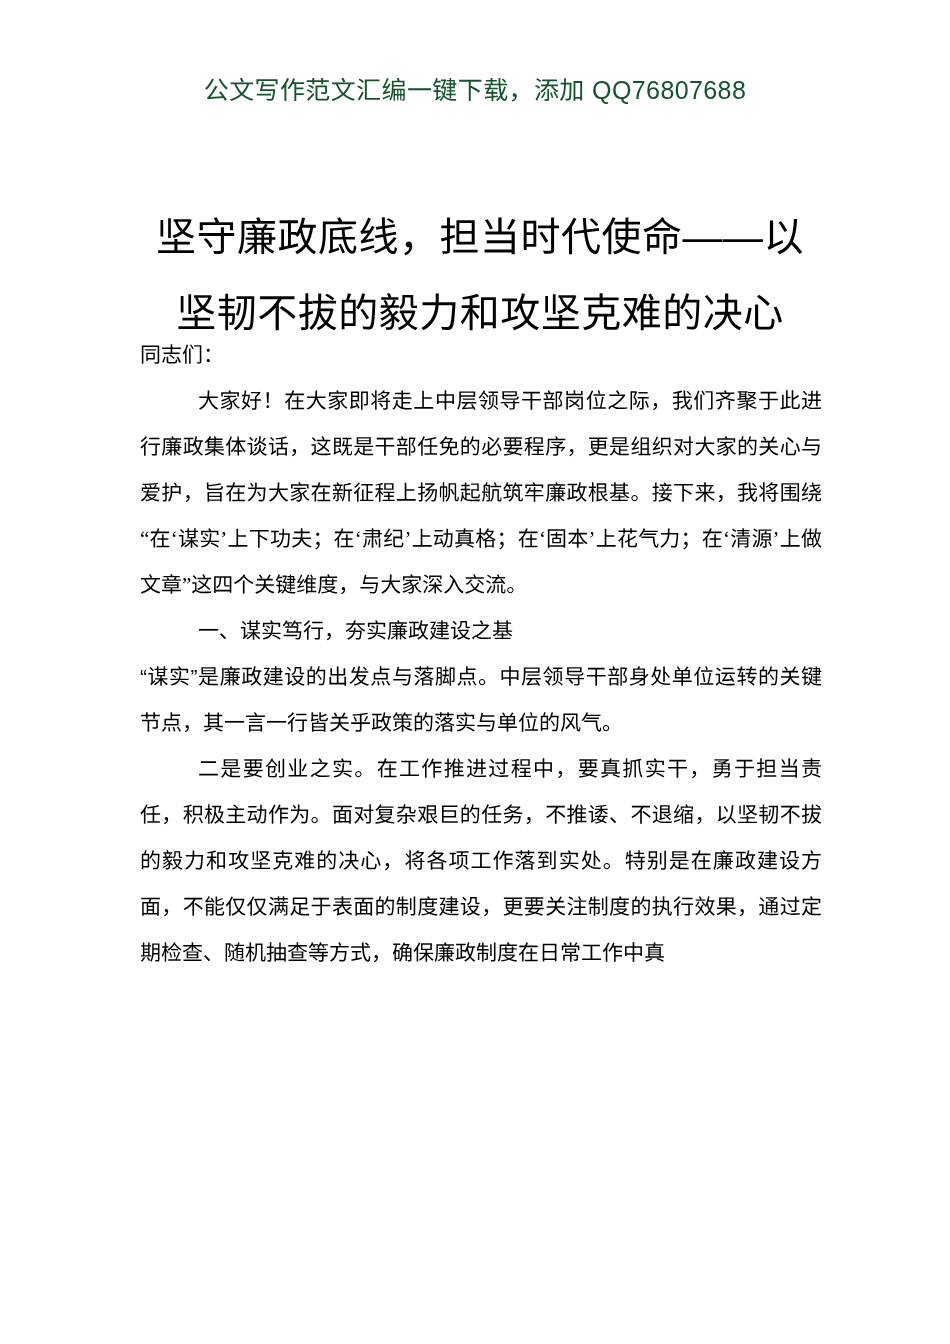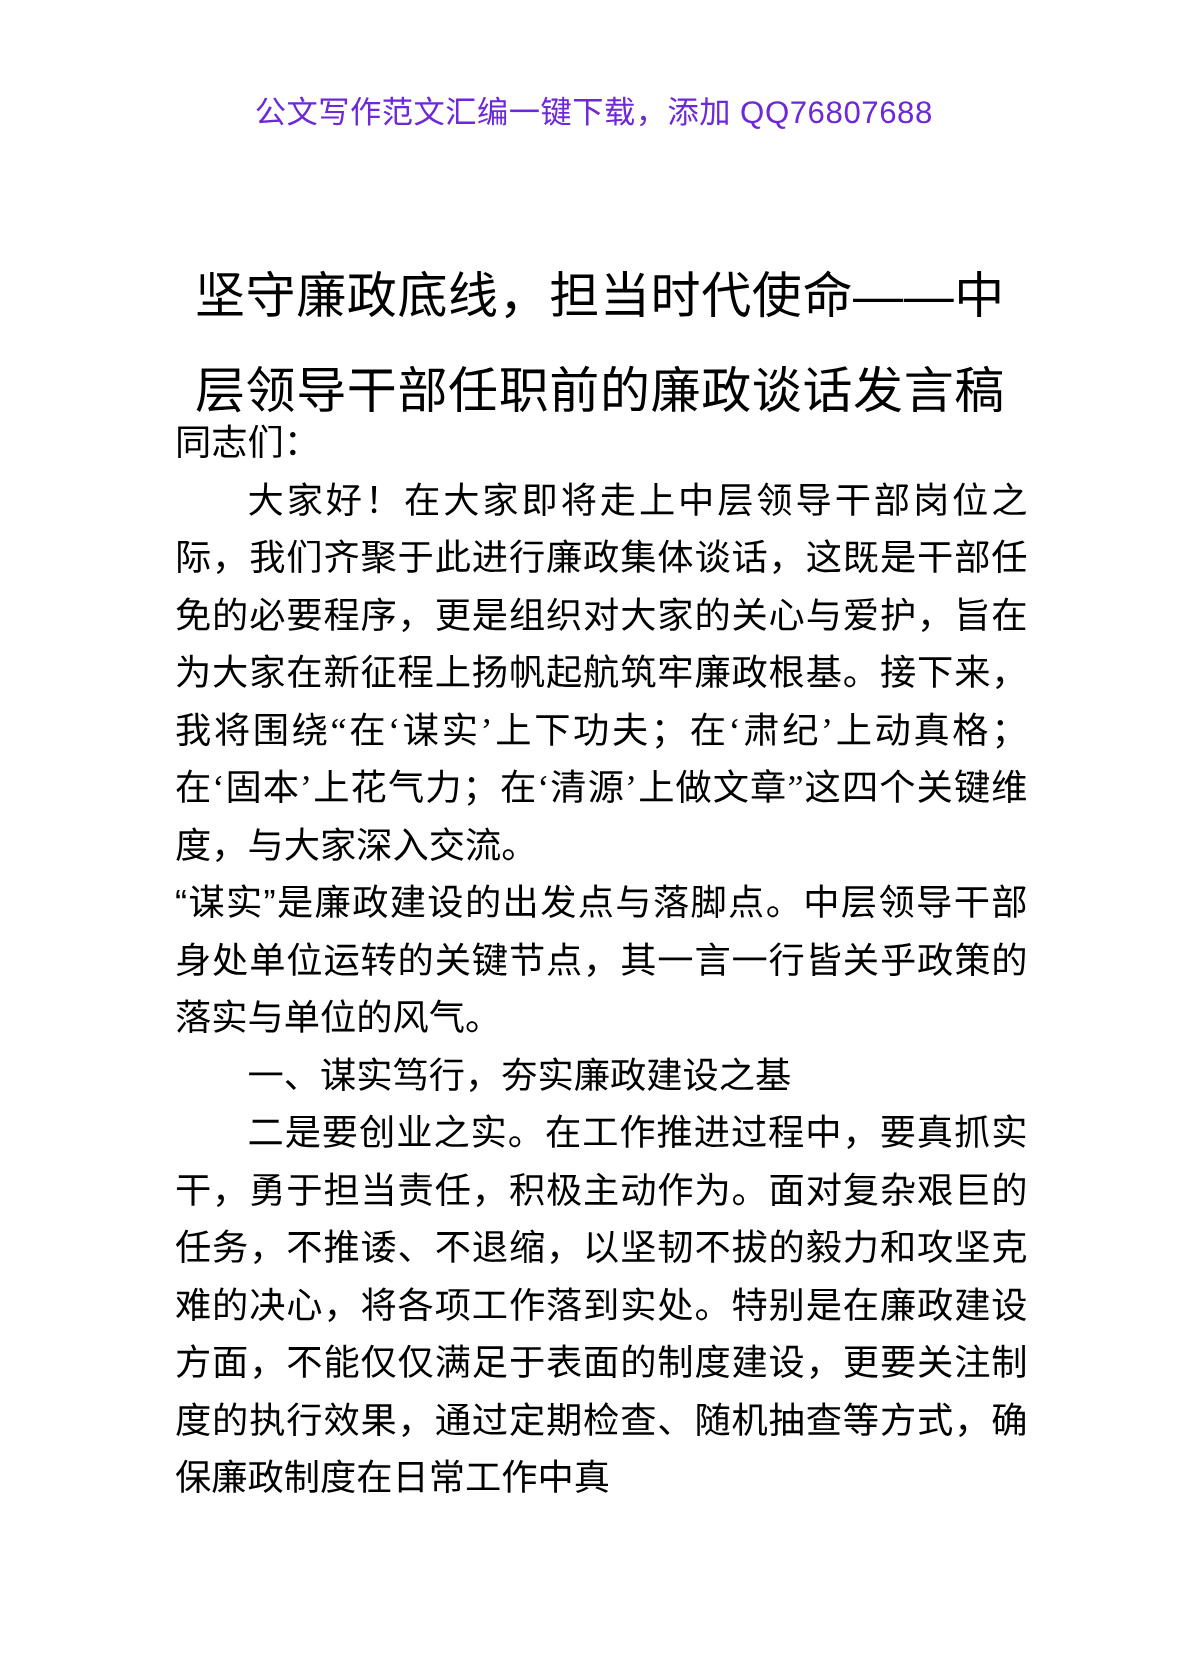--- a/index.html
+++ b/index.html
@@ -34,21 +34,21 @@
     top: 78px;
     width: 950px;
     text-align: center;
     line-height: 1;
   }
   .promo-text {
     display: inline-block;
     font-size: 25px;
     font-weight: 400;
     letter-spacing: 0.4px;
-    color: #6d28d9;
+    color: #14532d;
     white-space: nowrap;
   }
 
   
   .doc-title {
     position: absolute;
     left: 140px;
     top: 172px;
     width: 680px;
     text-align: center;
@@ -60,21 +60,21 @@
   }
 
   
   .doc-body {
     position: absolute;
     left: 140px;
     top: 332px;
     width: 682px;
   }
   .para {
-    font-size: 29px;
+    font-size: 21px;
     line-height: 46px;
     letter-spacing: 0px;
     text-align: justify;
     text-justify: inter-ideograph;
     color: #000000;
     margin: 0;
     text-indent: 0;
     word-break: break-all;
   }
   .para.indent {
@@ -84,30 +84,30 @@
 </style>
 </head>
 <body>
 
 <div class="page">
 
   <div class="promo-banner">
     <span class="promo-text">公文写作范文汇编一键下载，添加 QQ76807688</span>
   </div>
 
-  <h1 class="doc-title">坚守廉政底线，担当时代使命——中层领导干部任职前的廉政谈话发言稿</h1>
+  <h1 class="doc-title">坚守廉政底线，担当时代使命——以坚韧不拔的毅力和攻坚克难的决心</h1>
 
   <div class="doc-body">
 
     <p class="para">同志们：</p>
 
     <p class="para indent">大家好！在大家即将走上中层领导干部岗位之际，我们齐聚于此进行廉政集体谈话，这既是干部任免的必要程序，更是组织对大家的关心与爱护，旨在为大家在新征程上扬帆起航筑牢廉政根基。接下来，我将围绕“在‘谋实’上下功夫；在‘肃纪’上动真格；在‘固本’上花气力；在‘清源’上做文章”这四个关键维度，与大家深入交流。</p>
 
+    <p class="para indent">一、谋实笃行，夯实廉政建设之基</p>
+
     <p class="para">“谋实”是廉政建设的出发点与落脚点。中层领导干部身处单位运转的关键节点，其一言一行皆关乎政策的落实与单位的风气。</p>
-
-    <p class="para indent">一、谋实笃行，夯实廉政建设之基</p>
 
 
     <p class="para indent">二是要创业之实。在工作推进过程中，要真抓实干，勇于担当责任，积极主动作为。面对复杂艰巨的任务，不推诿、不退缩，以坚韧不拔的毅力和攻坚克难的决心，将各项工作落到实处。特别是在廉政建设方面，不能仅仅满足于表面的制度建设，更要关注制度的执行效果，通过定期检查、随机抽查等方式，确保廉政制度在日常工作中真</p>
 
   </div>
 
 </div>
 
 </body></html>

